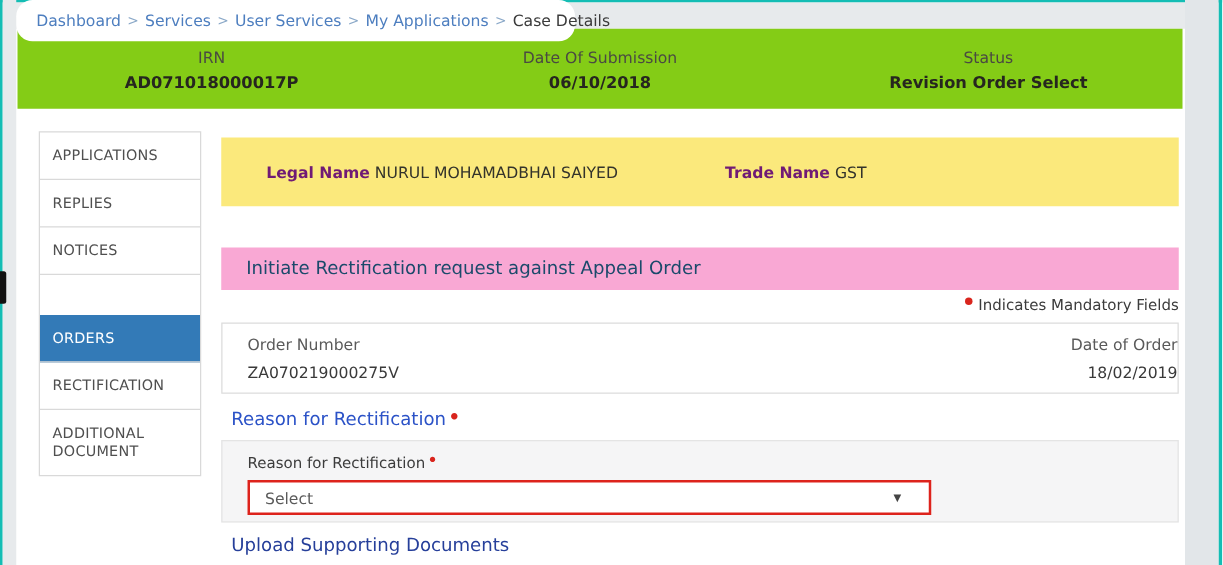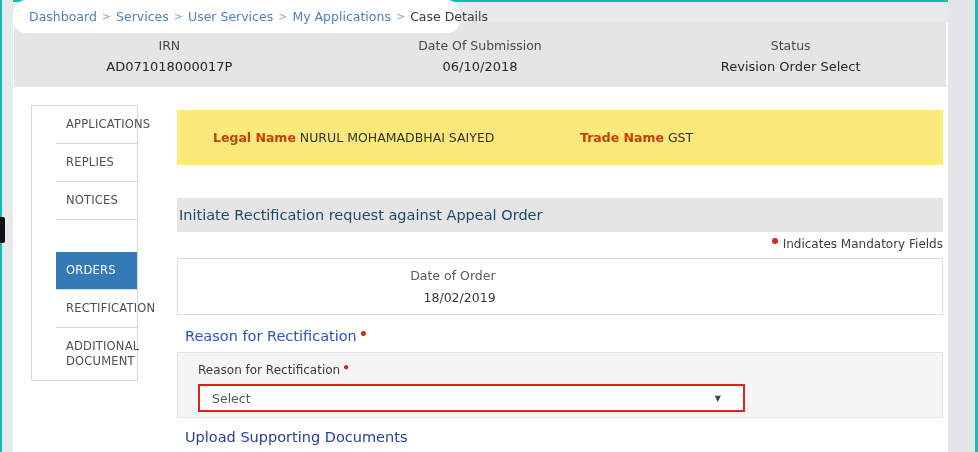--- a/index.html
+++ b/index.html
@@ -23,51 +23,51 @@
     position:absolute; left:13px; top:0; width:447px; height:33px; background:#fff;
     z-index:3; display:flex; align-items:center; padding-left:16px;
     font-size:12.5px; white-space:nowrap;border-radius:13px;
   }
   .breadcrumb-bar a { color:#4d7ebf; text-decoration:none; }
   .crumb-sep { color:#8aa8c8; margin:0 5px; font-size:11px; }
   .crumb-current { color:#3b3b3b; }
 
   
   .case-header {
-    position:absolute; left:14px; top:23px; width:932px; height:64px; background:#e5e5e5;
+    position:absolute; left:14px; top:23px; width:932px; height:64px; background:#84cc16;
     z-index:2; display:flex;
   }
   .case-cell { flex:1 1 25%; display:flex; flex-direction:column; align-items:center; justify-content:center; padding-top:2px; }
   .case-label { font-size:12.5px; color:#4a4a42; }
-  .case-value { font-size:13px; color:#26261f; font-weight:normal; margin-top:6px; }
+  .case-value { font-size:13px; color:#26261f; font-weight:bold; margin-top:6px; }
 
   
   .sidebar {
-    position:absolute; left:31px; top:105px; width:107px; background:#fff;
-    border:1px solid #d9d9d9; z-index:2;padding-left:24px;
+    position:absolute; left:31px; top:105px; width:130px; background:#fff;
+    border:1px solid #d9d9d9; z-index:2;
   }
   .side-item {
     padding:11px 10px; font-size:11.5px; color:#4f4f4f; letter-spacing:.2px;
     border-bottom:1px solid #d9d9d9; cursor:pointer; line-height:1.3;
   }
   .side-item:last-child { border-bottom:none; }
   .side-item.active { background:#337ab7; color:#fff;margin-top:32px; }
 
   
   .legal-band {
     position:absolute; left:177px; top:110px; width:766px; height:55px; background:#fbe97c;
     display:flex; align-items:center; font-size:12.5px; color:#33332b; z-index:2;
   }
   .legal-cell-1 { padding-left:36px; width:50%; }
   .legal-cell-2 { width:50%; padding-left:20px; }
-  .band-label { font-weight:bold; color:#c2410c; }
+  .band-label { font-weight:bold; color:#701a75; }
 
   .section-banner {
-    position:absolute; left:177px; top:198px; width:766px; height:34px; background:#e5e5e5;
-    color:#1b4a6b; font-size:14.5px; line-height:34px; padding-left:2px; z-index:2;
+    position:absolute; left:177px; top:198px; width:766px; height:34px; background:#f9a8d4;
+    color:#1b4a6b; font-size:14.5px; line-height:34px; padding-left:20px; z-index:2;
   }
   .mandatory-note {
     position:absolute; left:177px; top:237px; width:766px; height:16px; text-align:right;
     font-size:12px; color:#3c3c3c; z-index:2;
   }
   .red-dot { display:inline-block; width:6px; height:6px; border-radius:50%; background:#d9251d; vertical-align:4px; margin-right:5px; }
   .red-star { color:#d9251d; font-weight:bold; margin-left:2px; vertical-align:2px; }
 
   .order-panel {
     position:absolute; left:177px; top:258px; width:766px; height:57px; background:#fff;
@@ -157,20 +157,24 @@
     </div>
   </div>
 
   <div class="section-banner">Initiate Rectification request against Appeal Order</div>
 
   <div class="mandatory-note">
     <span class="red-dot"></span><span>Indicates Mandatory Fields</span>
   </div>
 
   <div class="order-panel">
+    <div class="order-col-1">
+      <div class="panel-label">Order Number</div>
+      <div class="panel-value">ZA070219000275V</div>
+    </div>
     <div class="order-col-2">
       <div class="panel-label">Date of Order</div>
       <div class="panel-value">18/02/2019</div>
     </div>
   </div>
 
   <div class="heading-blue h-reason">
     <span>Reason for Rectification</span><span class="red-star">•</span>
   </div>
 

